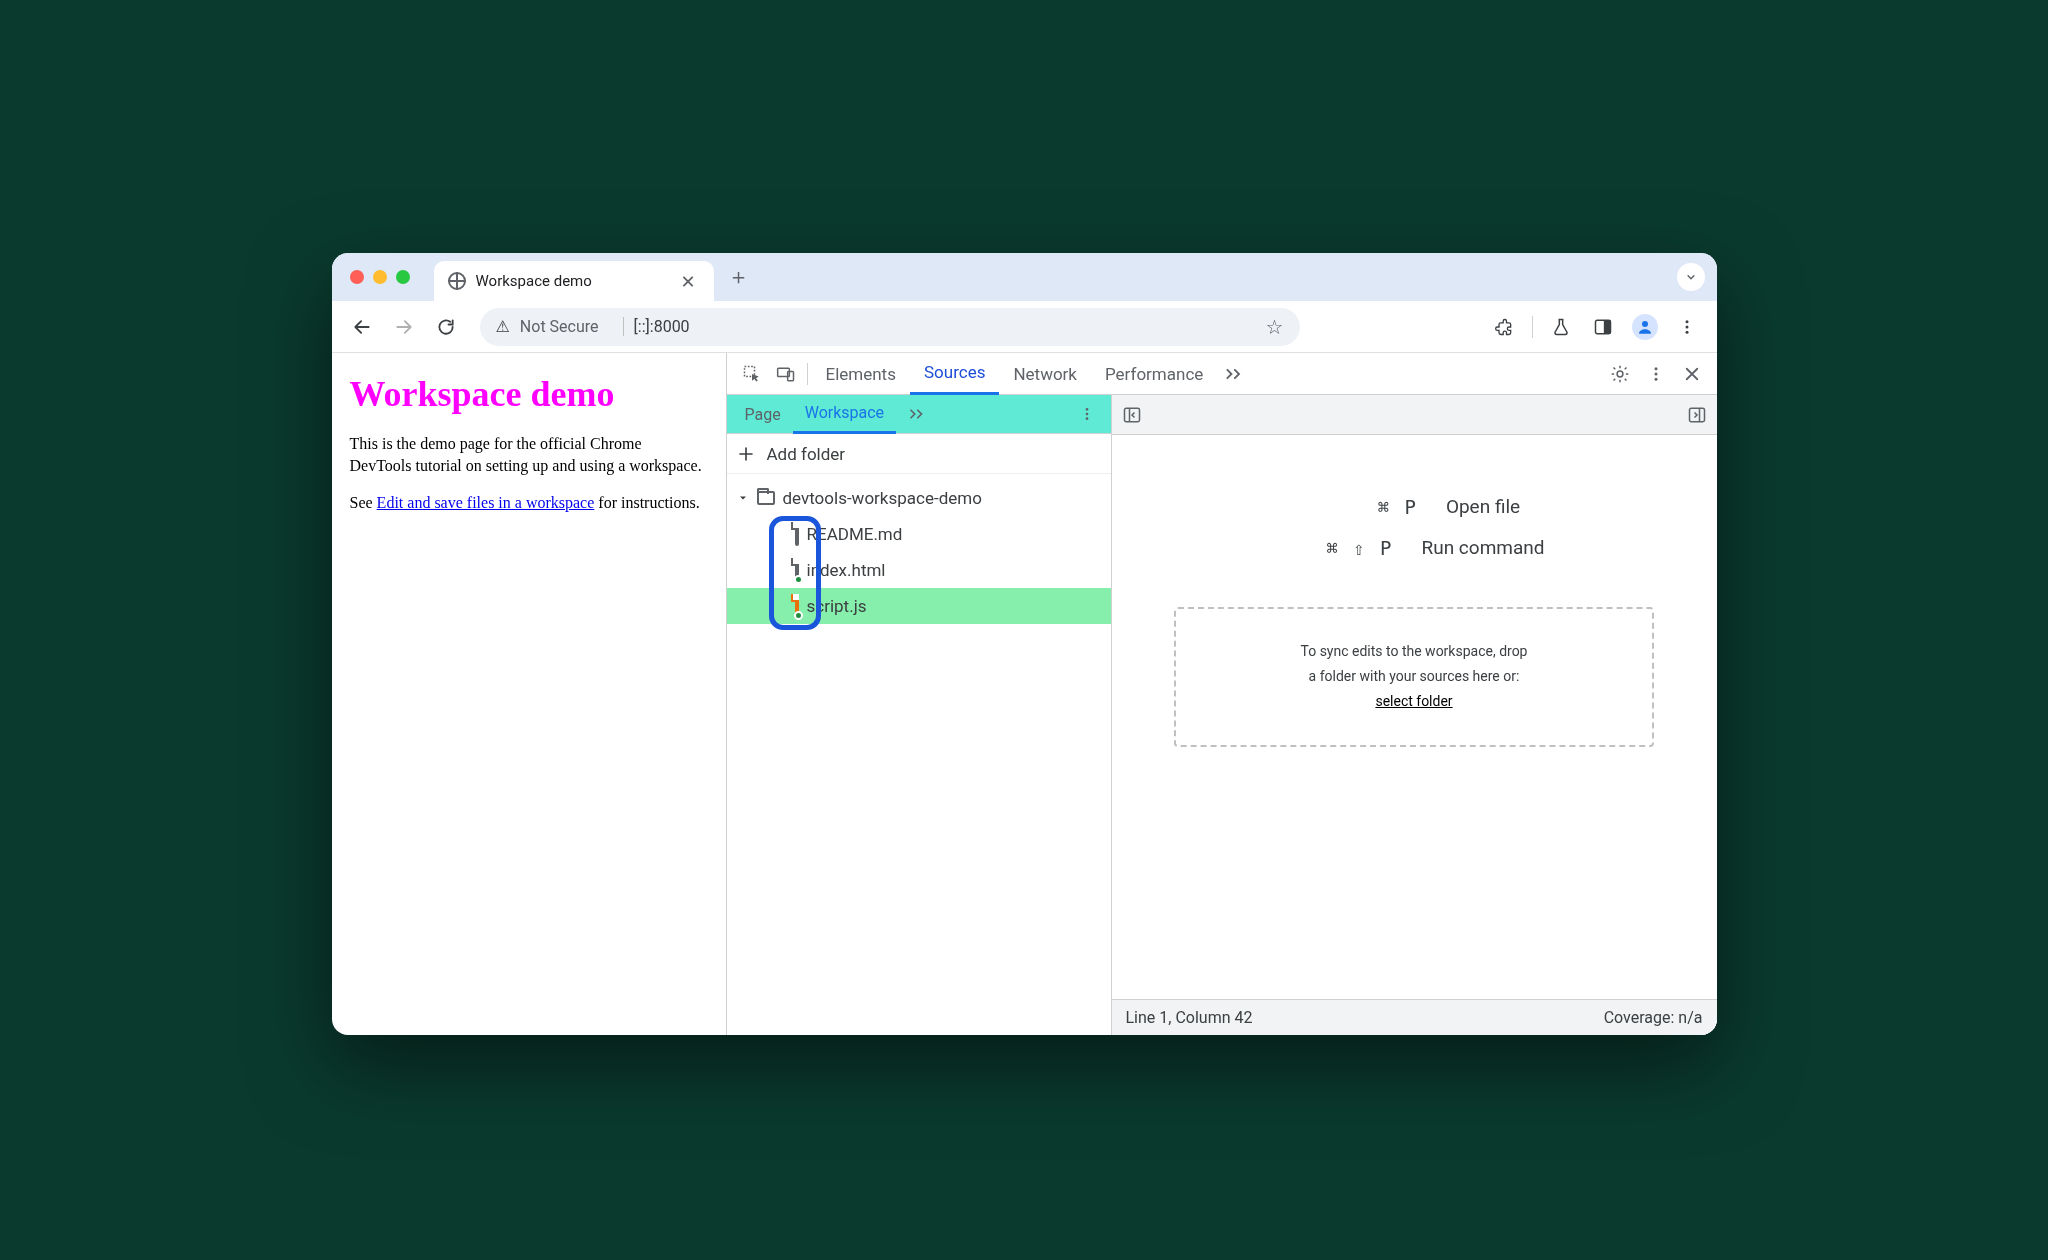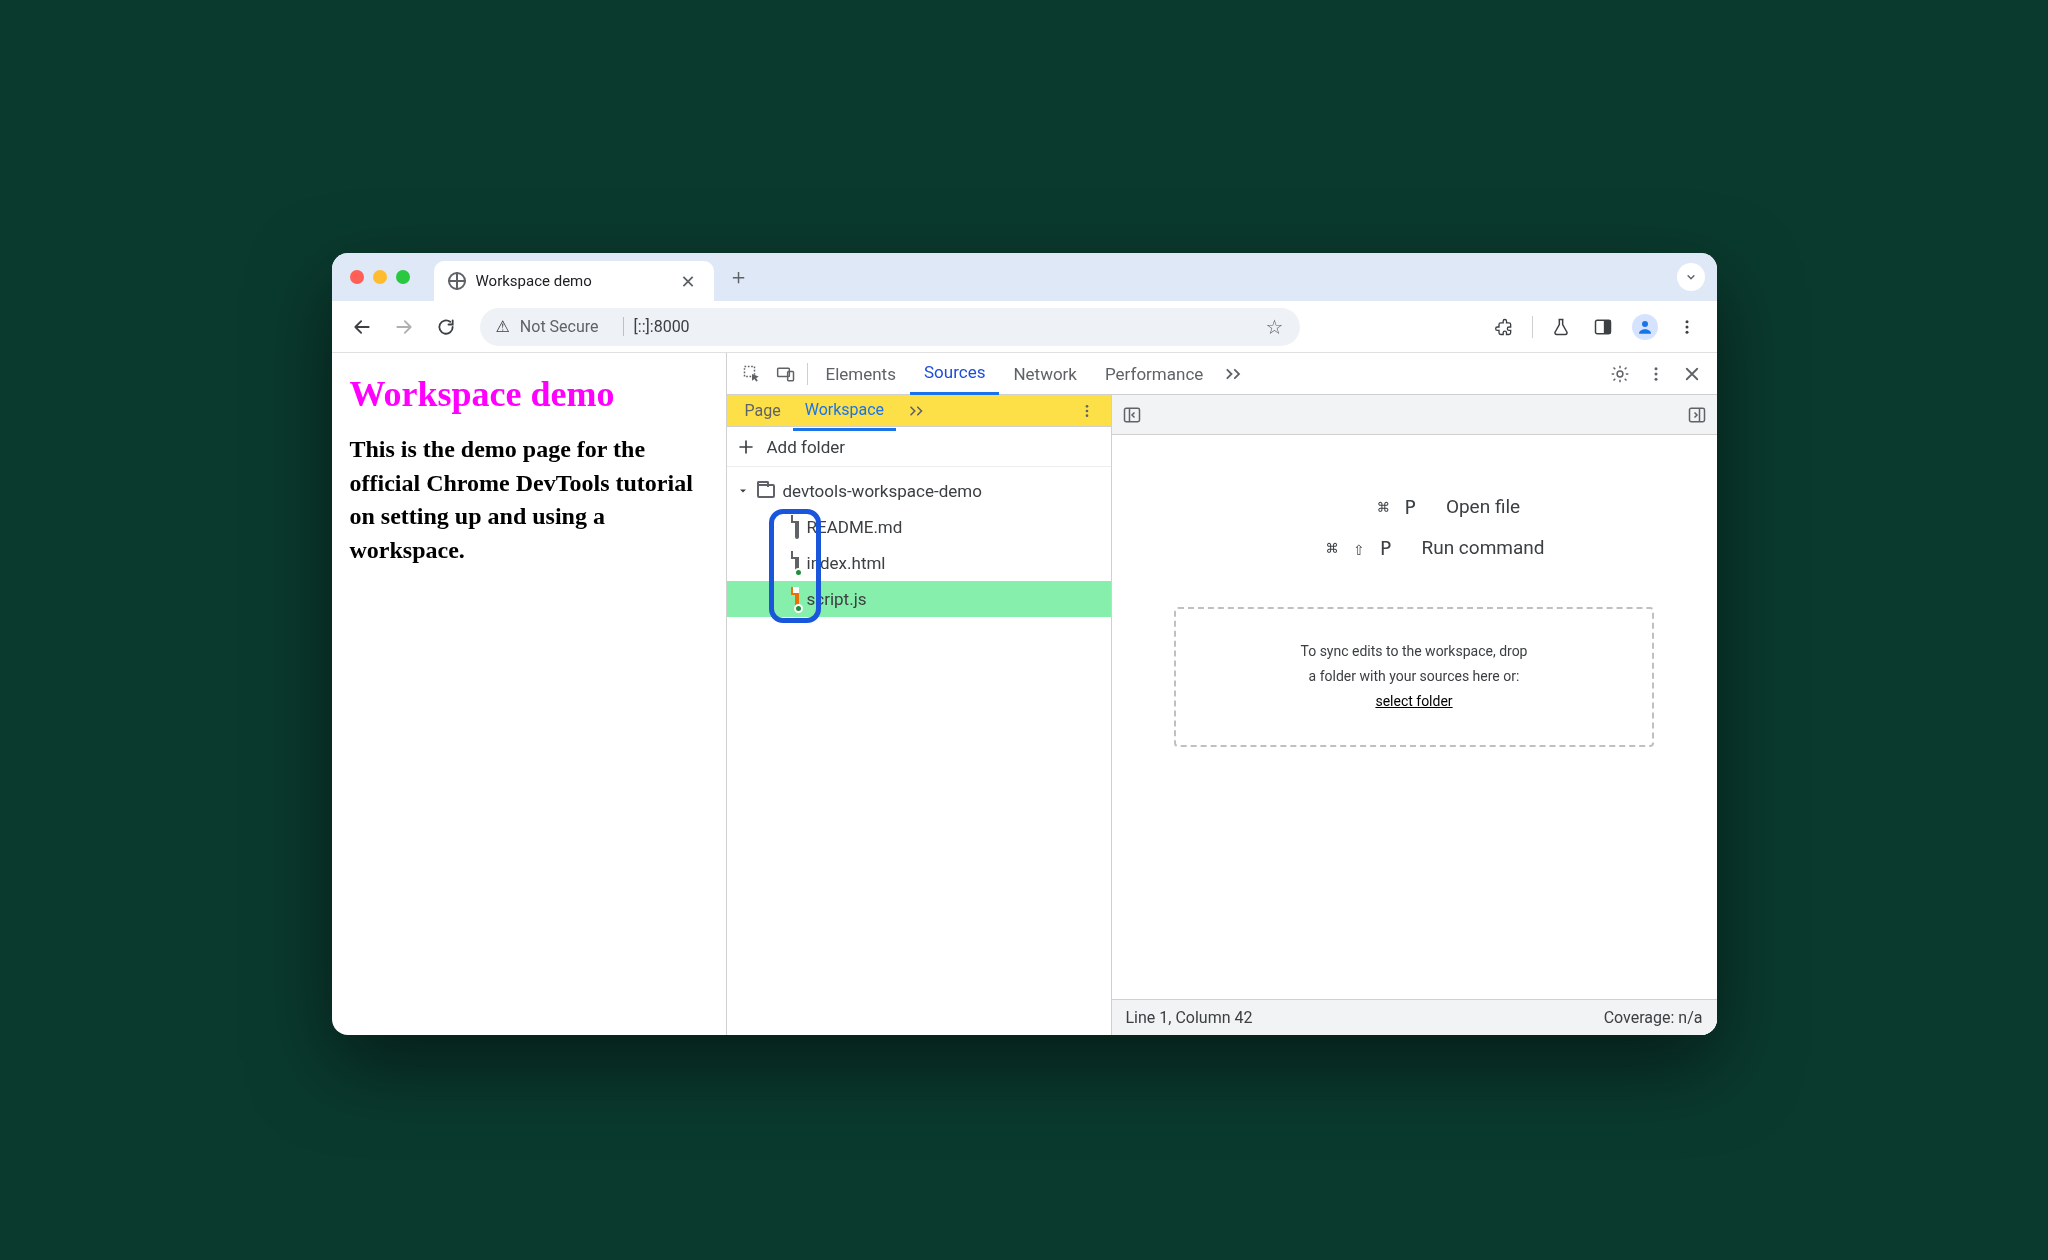--- a/index.html
+++ b/index.html
@@ -81,35 +81,35 @@
   .right-icons { margin-left:auto; display:flex; align-items:center; gap:6px;}
   .ext-icon, .flask-icon, .panel-icon { width:20px; height:20px; }
   .vdiv { width:1px; height:22px; background:#d0d0d0; margin:0 4px;}
   .avatar { width:26px; height:26px; border-radius:50%; background:#d6e3ff; display:flex; align-items:center; justify-content:center;}
   .content { flex:1; display:flex; overflow:hidden;}
   .page {
     width: 395px; padding: 20px 18px; font-family: Georgia, 'Times New Roman', serif; color:#000;
     border-right:1px solid #d0d0d0;
   }
   .page h1 { color:#ff00ff; font-size:36px; font-weight:bold; margin-bottom:18px;}
-  .page p { font-size:24px; line-height:1.4; margin-bottom:14px;font-weight:bold;}
+  .page p { font-size:16px; line-height:1.4; margin-bottom:14px;}
   .page a { color:#0000ee; text-decoration:underline;}
   .devtools { flex:1; display:flex; flex-direction:column; background:#fff;}
   .dt-tabs {
     height:42px; border-bottom:1px solid #d0d0d0; display:flex; align-items:center;
     padding:0 8px; color:#5f6368; font-size:17px;
   }
   .dt-ic { width:34px; height:34px; display:flex; align-items:center; justify-content:center; cursor:pointer;}
   .dt-tab { padding:0 14px; height:42px; display:flex; align-items:center; cursor:pointer;}
   .dt-tab.active { color:#1d4ed8; border-bottom:3px solid #1a73e8; }
   .dt-right { margin-left:auto; display:flex; align-items:center; gap:2px;}
   .dt-body { flex:1; display:flex; overflow:hidden;}
   .nav-panel { width:385px; display:flex; flex-direction:column; border-right:1px solid #d0d0d0;}
   .nav-tabs {
-    height:32px; background:#fde047; border-bottom:1px solid #d0d0d0;
+    height:39px; background:#5eead4; border-bottom:1px solid #d0d0d0;
     display:flex; align-items:center; padding:0 6px; font-size:16px; color:#5f6368;
   }
   .nav-tab { padding:0 12px; height:40px; display:flex; align-items:center; cursor:pointer;}
   .nav-tab.active { color:#1a73e8; border-bottom:3px solid #1a73e8;}
   .nav-more { margin-left:4px; padding:0 8px; cursor:pointer;}
   .nav-menu { margin-left:auto; padding:0 10px; cursor:pointer;}
   .add-folder {
     height:40px; display:flex; align-items:center; padding:0 10px; gap:12px;
     font-size:17px; color:#3c4043; cursor:pointer; border-bottom:1px solid #eee;
   }
@@ -231,20 +231,23 @@
           </svg>
       </div>
     </div>
   </div>
 
   <div class="content">
 
     <div class="page">
       <h1>Workspace demo</h1>
       <p>This is the demo page for the official Chrome DevTools tutorial on setting up and using a workspace.</p>
+      <p>
+        <span>See </span><a href="#">Edit and save files in a workspace</a><span> for instructions.</span>
+      </p>
     </div>
 
     <div class="devtools">
       <div class="dt-tabs">
         <div class="dt-ic">
           <svg width="20" height="20" viewBox="0 0 24 24">
               <rect x="3" y="3" width="12" height="12" fill="none" stroke="#5f6368" stroke-width="1.8" stroke-dasharray="2 2"></rect>
               <path d="M12 12l8 3-3 2 2 3-2 1-2-3-3 2z" fill="#5f6368"></path>
             </svg>
         </div>

